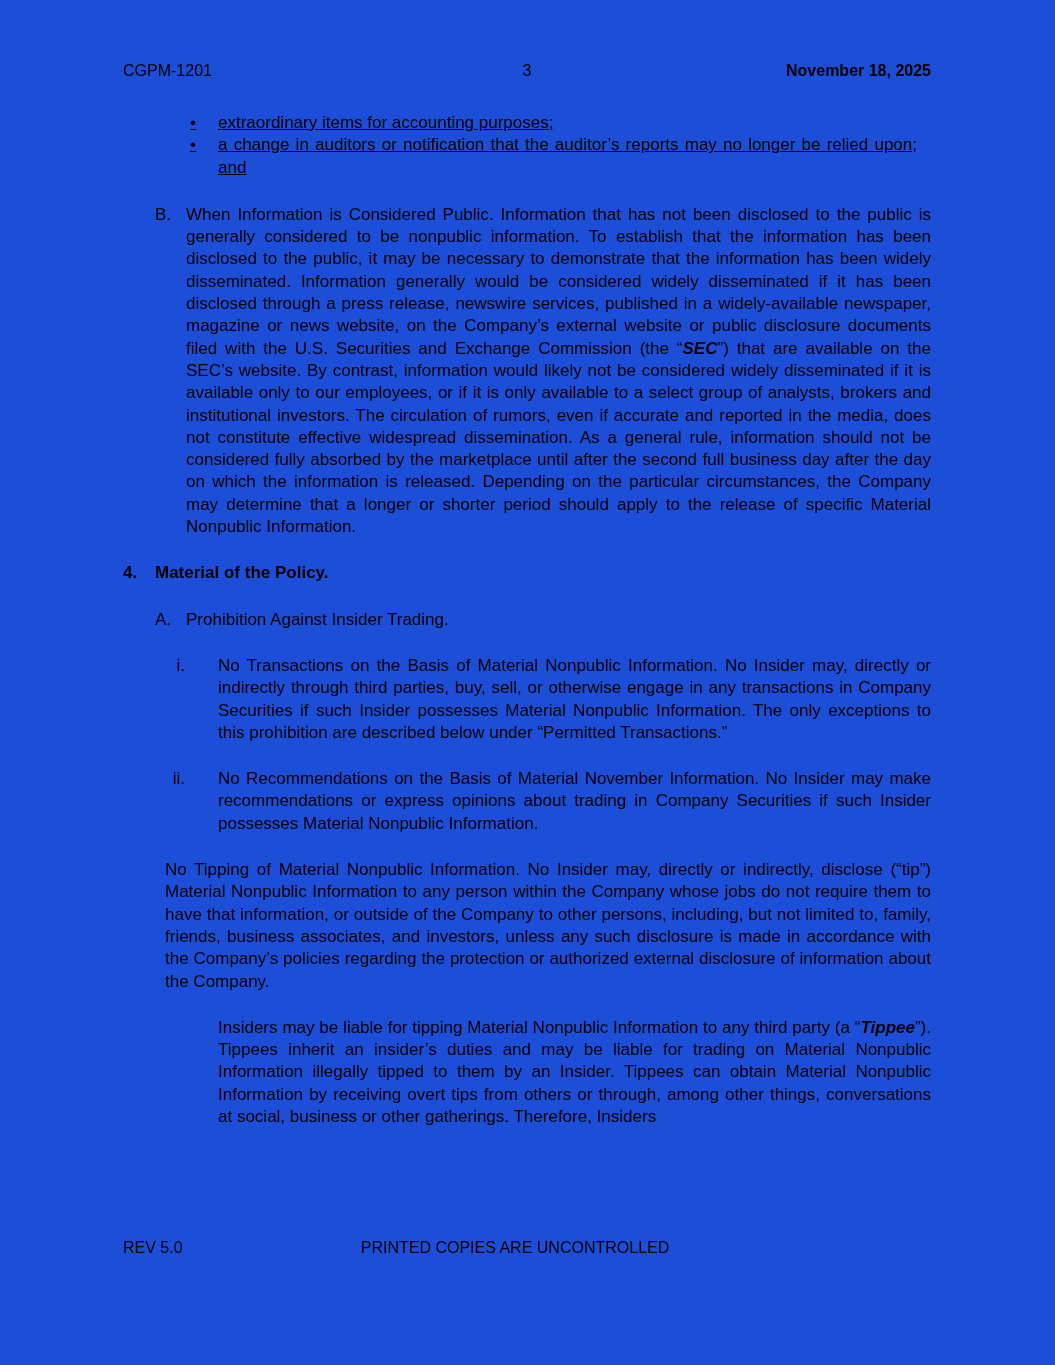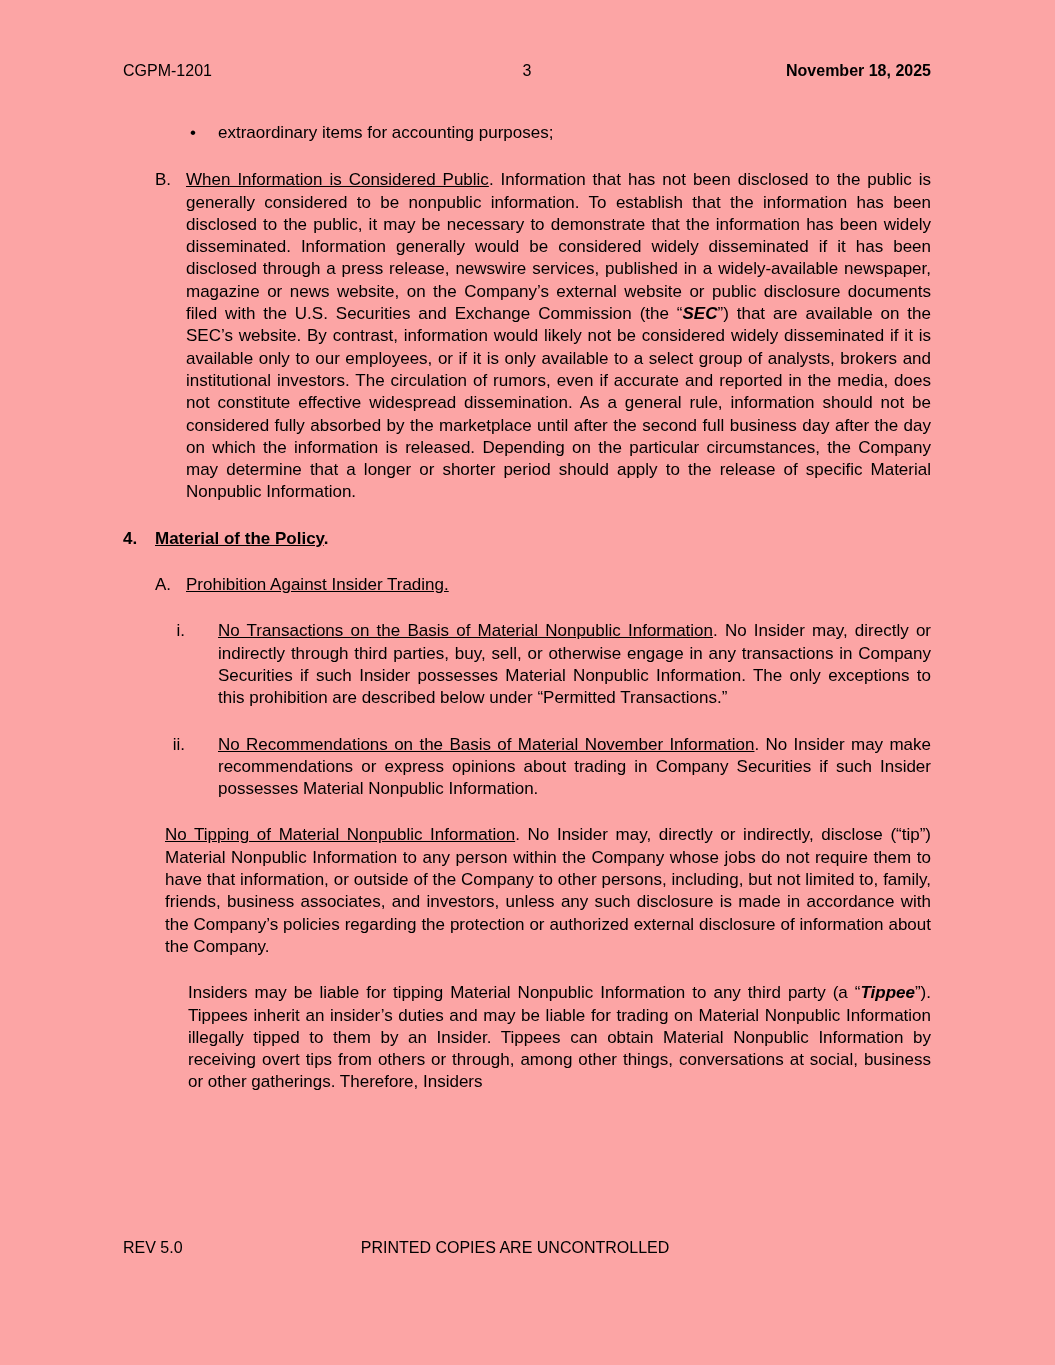--- a/index.html
+++ b/index.html
@@ -7,55 +7,55 @@
   body {
     width: 1055px; height: 1365px;
     font-family: "Liberation Sans", sans-serif;
     color: #000000;
     overflow: hidden;
   }
   .page {
     position: relative;
     width: 1055px; height: 1365px;
     padding: 62px 124px 0 123px;
-    background: #fca5a5;
+    background: #1d4ed8;
   }
   
   .page-header { display: flex; font-size: 16px; line-height: 18px; }
   .hdr-left  { flex: 1; text-align: left; }
   .hdr-center{ flex: 1; text-align: center; }
   .hdr-right { flex: 1; text-align: right; font-weight: bold; }
 
   
   .body-text { font-size: 17px; line-height: 22.3px; }
   .just { text-align: justify; }
-  .u { text-decoration: underline; }
+  .u { }
   .term { font-weight: bold; font-style: italic; }
 
   
-  .bullets { margin-top: 42px; padding-left: 67px; padding-right: 14px; }
+  .bullets { margin-top: 32px; padding-left: 67px; padding-right: 14px; text-decoration: underline; }
   .bullet-row { display: flex; }
   .bullet-marker { flex: 0 0 28px; }
   .bullet-marker::before { content: "\2022"; }
   .bullet-text { flex: 1; text-align: justify; }
 
   
   .row { display: flex; }
   .row .content { flex: 1; }
   .row-b { margin-top: 25px; margin-left: 32px; }
   .row-b .label { flex: 0 0 31px; }
   .row-4 { margin-top: 24px; }
   .row-4 .label { flex: 0 0 32px; font-weight: bold; }
   .row-4 .content { font-weight: bold; }
   .row-a { margin-top: 24px; margin-left: 32px; }
   .row-a .label { flex: 0 0 31px; }
   .item { margin-top: 24px; margin-left: 42px; }
   .item .num { flex: 0 0 53px; text-align: right; padding-right: 33px; }
 
-  .tippee { margin-top: 24px; margin-left: 65px; }
+  .tippee { margin-top: 24px; margin-left: 95px; }
 
   
   .page-footer {
     position: absolute;
     top: 1239px; left: 0;
     width: 1030px;
     font-size: 16px; line-height: 18px;
     text-align: center;
   }
   .footer-rev { position: absolute; left: 123px; top: 0; }
@@ -68,20 +68,24 @@
   <div class="page-header">
     <span class="hdr-left">CGPM-1201</span>
     <span class="hdr-center">3</span>
     <span class="hdr-right">November 18, 2025</span>
   </div>
 
   <div class="bullets body-text">
     <div class="bullet-row">
       <span class="bullet-marker"></span>
       <span class="bullet-text">extraordinary items for accounting purposes;</span>
+    </div>
+    <div class="bullet-row">
+      <span class="bullet-marker"></span>
+      <span class="bullet-text">a change in auditors or notification that the auditor’s reports may no longer be relied upon; and</span>
     </div>
   </div>
 
   <div class="row row-b body-text">
     <span class="label">B.</span>
     <span class="content just"><span class="u">When Information is Considered Public</span><span>. Information that has not been disclosed to the public is generally considered to be nonpublic information. To establish that the information has been disclosed to the public, it may be necessary to demonstrate that the information has been widely disseminated. Information generally would be considered widely disseminated if it has been disclosed through a press release, newswire services, published in a widely-available newspaper, magazine or news website, on the Company’s external website or public disclosure documents filed with the U.S. Securities and Exchange Commission (the “</span><span class="term">SEC</span><span>”) that are available on the SEC’s website. By contrast, information would likely not be considered widely disseminated if it is available only to our employees, or if it is only available to a select group of analysts, brokers and institutional investors. The circulation of rumors, even if accurate and reported in the media, does not constitute effective widespread dissemination. As a general rule, information should not be considered fully absorbed by the marketplace until after the second full business day after the day on which the information is released. Depending on the particular circumstances, the Company may determine that a longer or shorter period should apply to the release of specific Material Nonpublic Information.</span></span>
   </div>
 
   <div class="row row-4 body-text">
     <span class="label">4.</span>

